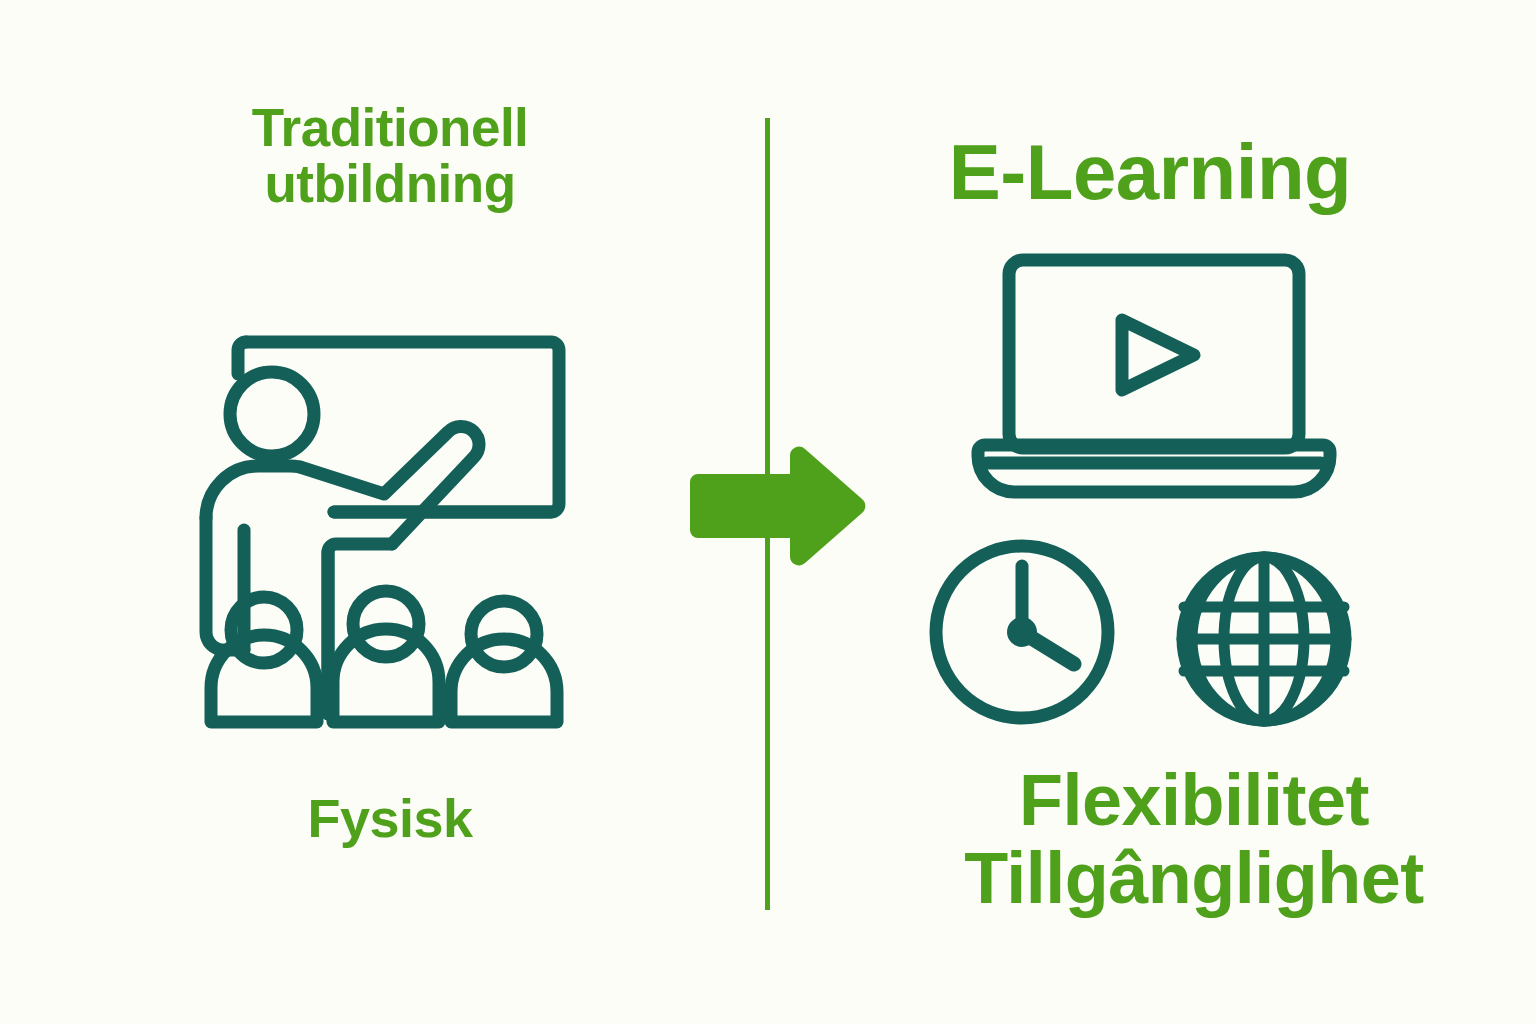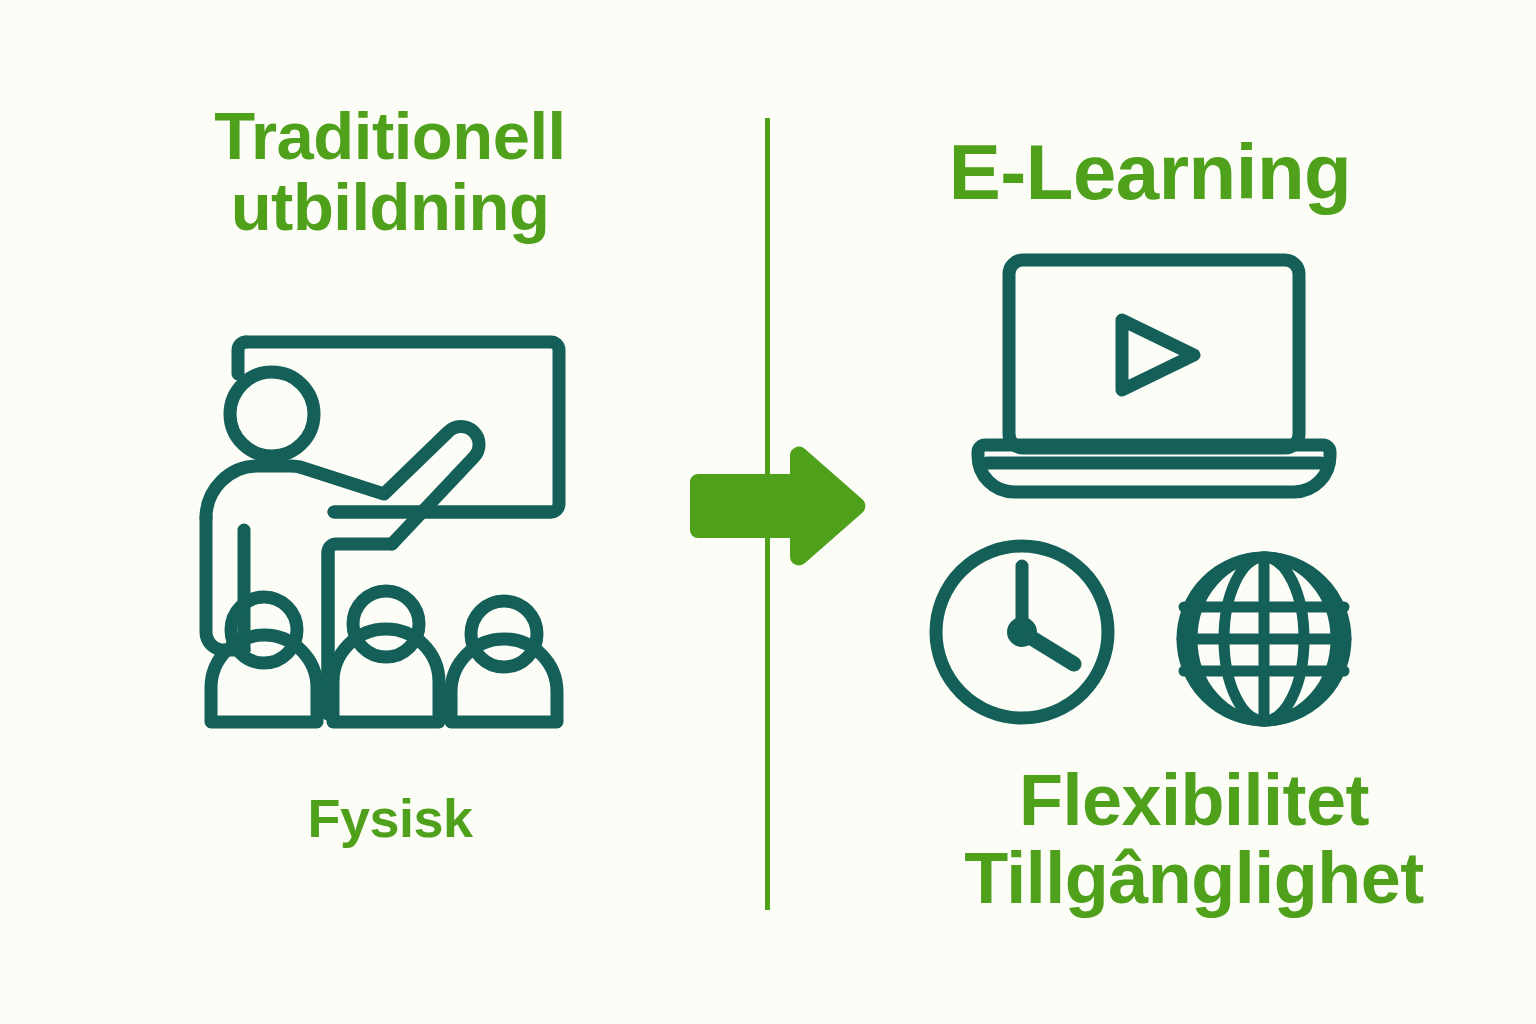--- a/index.html
+++ b/index.html
@@ -35,21 +35,21 @@
     font-weight: bold;
     line-height: 1.06;
     text-align: center;
     white-space: pre-line;
     letter-spacing: -0.5px;
   }
   #title-left {
     left: 40px;
     top: 100px;
     width: 700px;
-    font-size: 67px;
+    font-size: 53px;
   }
   #title-right {
     left: 800px;
     top: 104px;
     width: 700px;
     font-size: 78px;
     margin-top: 27px;
   }
   #caption-left {
     left: 40px;

